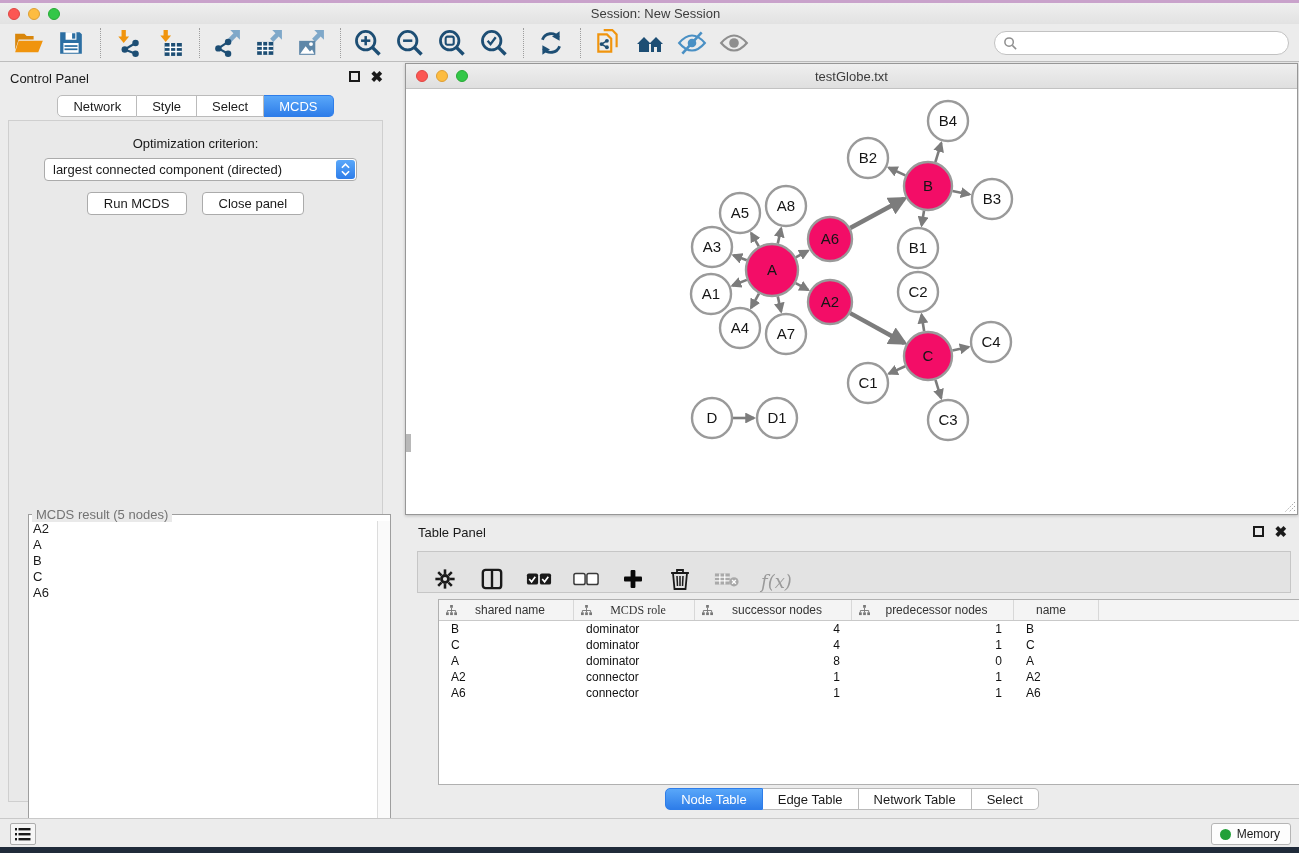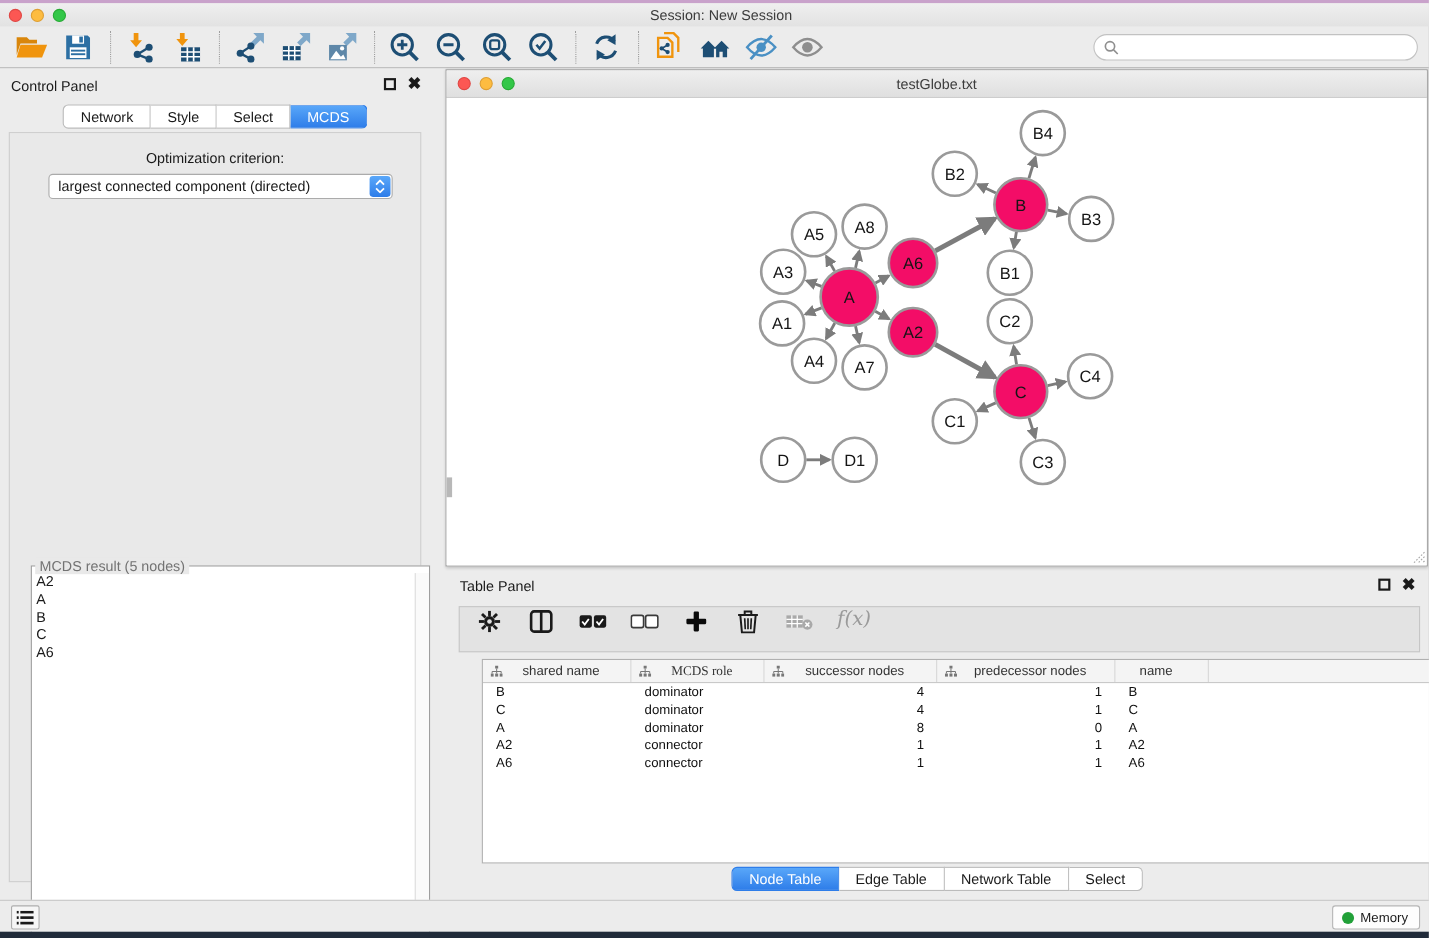--- a/index.html
+++ b/index.html
@@ -53,21 +53,21 @@
   .net-window { position:absolute; left:405px; top:63px; width:893px; height:452px; border:1px solid #979797; background:#fff; box-shadow:0 1px 3px rgba(0,0,0,.2); }
   .net-titlebar { position:absolute; left:0; top:0; right:0; height:25px; background:linear-gradient(#EFEFEF,#DFDFDF); border-bottom:1px solid #C2C2C2; }
   .net-titlebar .title { position:absolute; left:0; right:0; top:5px; text-align:center; font-size:13px; color:#3C3C3C; }
   .net-canvas { position:absolute; left:0; top:25px; width:891px; height:425px; background:#fff; }
   .mini-thumb { position:absolute; left:0px; top:345px; width:5px; height:18px; background:#B8B8B8; }
   .grip { position:absolute; right:1px; bottom:1px; }
 
   
   .table-panel { position:absolute; left:405px; top:518px; width:894px; height:300px; }
   .tp-header { position:absolute; left:13px; top:7px; font-size:13px; color:#1A1A1A; }
-  .tp-toolbar { position:absolute; left:12px; top:33px; width:874px; height:42px; background:#E3E3E3; border:1px solid #C6C6C6; display:flex; align-items:flex-start; padding-left:14px; gap:21px; }
+  .tp-toolbar { position:absolute; left:12px; top:33px; width:874px; height:42px; background:#E3E3E3; border:1px solid #C6C6C6; display:flex; align-items:flex-end; padding-left:14px; gap:21px; }
   .tpi { width:26px; height:26px; display:flex; align-items:center; justify-content:center; cursor:pointer; }
   .fx { font-family:"DejaVu Serif", serif; font-style:italic; font-size:18px; color:#9A9A9A; }
   .data-table { position:absolute; left:12px; top:81px; width:874px; height:186px; background:#fff; border:1px solid #B0B0B0; overflow:hidden;margin-left:21px; }
   .thead { display:flex; height:21px; background:#F4F4F4; border-bottom:1px solid #C9C9C9; }
   .th { display:flex; align-items:center; font-size:12px; color:#333; border-right:1px solid #D8D8D8; position:relative; }
   .th .col-icon { margin-left:7px; }
   .th .lbl { flex:1; text-align:center; padding-right:10px; }
   .trow { display:flex; height:16px; align-items:center; }
   .td { font-size:12px; color:#111; padding:0 12px; white-space:nowrap; overflow:hidden; }
   .td.r { text-align:right; }
@@ -275,20 +275,24 @@
       <div class="combo">
         <span>largest connected component (directed)</span>
         <span class="stepper">
           <svg width="9" height="6" viewBox="0 0 10 6">
               <path d="M1 5l4-4 4 4" fill="none" stroke="#fff" stroke-width="1.8"></path>
             </svg>
           <svg width="9" height="6" viewBox="0 0 10 6">
               <path d="M1 1l4 4 4-4" fill="none" stroke="#fff" stroke-width="1.8"></path>
             </svg>
         </span>
+      </div>
+      <div class="btn-row">
+        <button class="push-btn">Run MCDS</button>
+        <button class="push-btn">Close panel</button>
       </div>
       <div class="fieldset">
         <span class="legend">MCDS result (5 nodes)</span>
         <div class="result-list" id="result-list">
             <div>A2</div>
             <div>A</div>
             <div>B</div>
             <div>C</div>
             <div>A6</div>
           </div>

